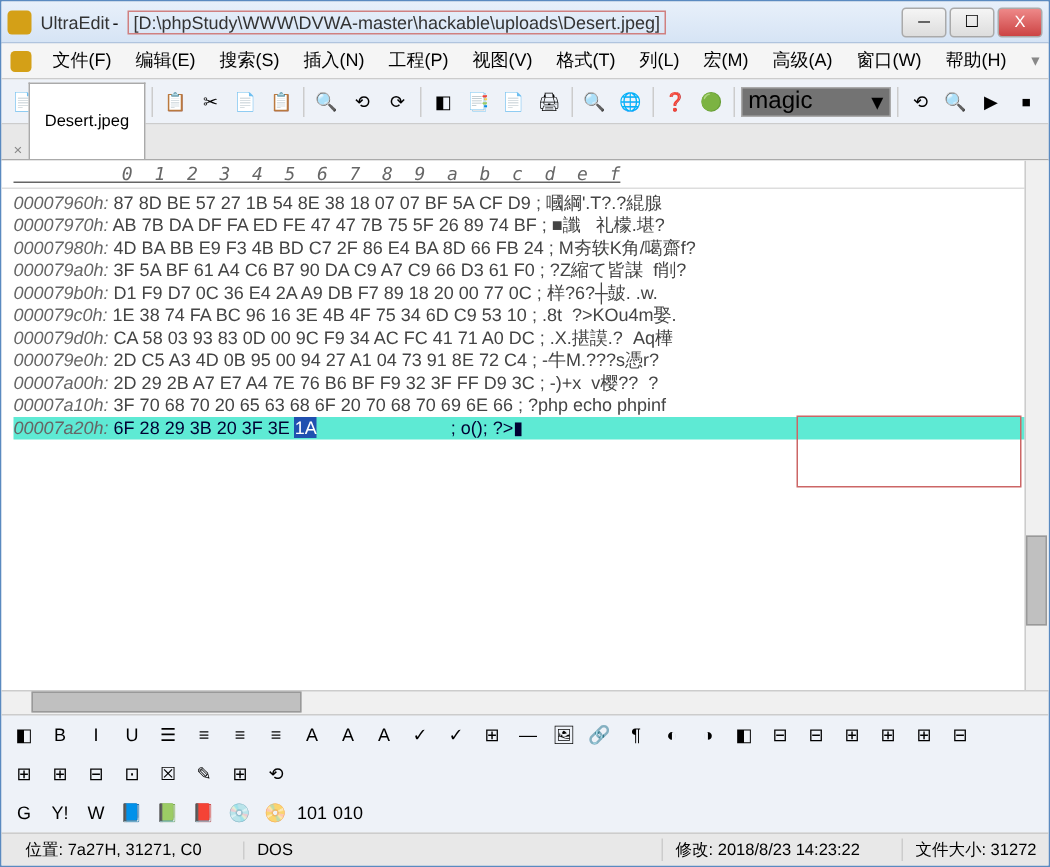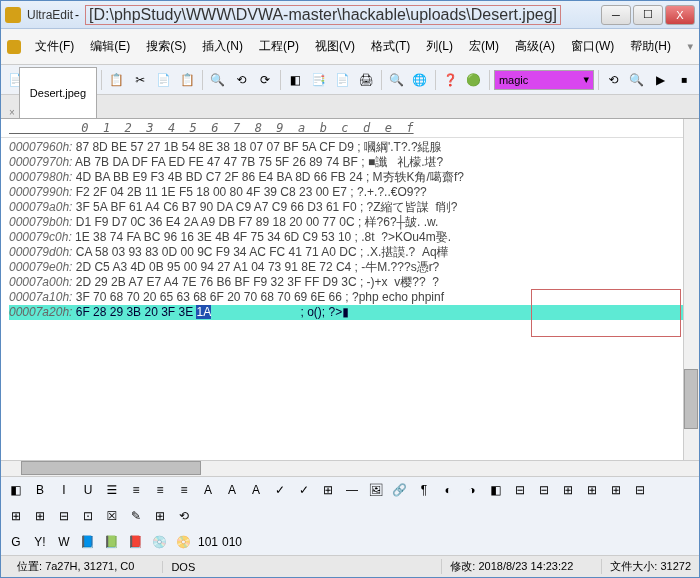--- a/index.html
+++ b/index.html
@@ -1,30 +1,30 @@
 <!DOCTYPE html>
 <html><head>
 <meta charset="utf-8">
 <style>
 * { margin: 0; padding: 0; box-sizing: border-box; font-family: "Microsoft YaHei", sans-serif; }
 body { width: 700px; height: 578px; background: #f0f0f0; overflow: hidden; }
 .window { width: 100%; height: 100%; border: 1px solid #5a8ac0; display: flex; flex-direction: column; }
 .titlebar { height: 28px; background: linear-gradient(#e8f0fa, #d6e4f5); display: flex; align-items: center; padding: 0 4px; border-bottom: 1px solid #b0c4de; }
 .titlebar-icon { width: 16px; height: 16px; background: #d4a017; border-radius: 3px; margin-right: 6px; }
 .titlebar-title { font-size: 12px; color: #333; flex-shrink: 0; }
-.titlebar-path { font-size: 16px; color: #333; border: 1px solid #d08080; padding: 0 3px; margin-left: 4px; }
+.titlebar-path { font-size: 12px; color: #333; border: 1px solid #d08080; padding: 0 3px; margin-left: 4px; }
 .titlebar-buttons { margin-left: auto; display: flex; }
 .tbtn { width: 30px; height: 20px; margin-left: 2px; display: flex; align-items: center; justify-content: center; font-size: 11px; background: linear-gradient(#f5f5f5,#ddd); border: 1px solid #aaa; border-radius: 3px; cursor: pointer; }
 .tbtn.close { background: linear-gradient(#e88,#c44); color: #fff; }
-.menubar { height: 36px; background: #f5f5f5; display: flex; align-items: center; padding: 0 6px; border-bottom: 1px solid #ccc; }
+.menubar { height: 24px; background: #f5f5f5; display: flex; align-items: center; padding: 0 6px; border-bottom: 1px solid #ccc; }
 .menuitem { font-size: 12px; padding: 2px 8px; cursor: pointer; }
 .toolbar { height: 30px; background: #eef2f8; display: flex; align-items: center; padding: 0 4px; gap: 2px; border-bottom: 1px solid #ccc; }
 .tool { width: 22px; height: 22px; display: flex; align-items: center; justify-content: center; font-size: 12px; border: 1px solid transparent; cursor: pointer; }
 .sep { width: 1px; height: 20px; background: #ccc; margin: 0 2px; }
-.combo { background: #d946ef; border: 1px solid #aaa; height: 20px; font-size: 11px; padding: 0 4px; min-width: 100px; display: flex; align-items: center; justify-content: space-between; }
+.combo { background: #737373; border: 1px solid #aaa; height: 20px; font-size: 16px; padding: 0 4px; min-width: 100px; display: flex; align-items: center; justify-content: space-between; }
 .tabbar { height: 24px; background: #e8e8e8; display: flex; align-items: flex-end; padding: 0 4px; border-bottom: 1px solid #aaa; }
 .tab { background: #fff; border: 1px solid #aaa; border-bottom: none; padding: 19px 10px; font-size: 11px; display: flex; align-items: center; gap: 4px; }
 .hex-area { flex: 1; background: #fff; overflow: hidden; display: flex; flex-direction: column; position: relative; }
 .hex-header { font-family: "Consolas", monospace; font-size: 12px; color: #666; font-style: italic; padding: 2px 8px; border-bottom: 1px solid #ddd; white-space: pre; text-decoration: underline; }
 .hex-rows { font-family: "Consolas", monospace; font-size: 12px; padding: 2px 8px; flex: 1; overflow: hidden; }
 .hex-row { white-space: pre; color: #444; line-height: 15px; }
 .hex-row.sel { background: #5eead4; color: #003; }
 .hex-row .offset { font-style: italic; color: #666; }
 .hex-row .selbyte { background: #2050b0; color: #fff; }
 .redbox { position: absolute; border: 1px solid #c66; right: 18px; top: 170px; width: 150px; height: 48px; pointer-events: none; }
@@ -114,21 +114,20 @@
       <span>Desert.jpeg</span>
     </div>
   </div>
 
   <div class="hex-area">
     <div class="hex-header">          0  1  2  3  4  5  6  7  8  9  a  b  c  d  e  f</div>
     <div class="hex-rows" id="hexrows">
         <div class="hex-row"><span class="offset">00007960h:</span> 87 8D BE 57 27 1B 54 8E 38 18 07 07 BF 5A CF D9 ; 嘓綱'.T?.?緄腺</div>
         <div class="hex-row"><span class="offset">00007970h:</span> AB 7B DA DF FA ED FE 47 47 7B 75 5F 26 89 74 BF ; ■讖   礼檬.堪?</div>
         <div class="hex-row"><span class="offset">00007980h:</span> 4D BA BB E9 F3 4B BD C7 2F 86 E4 BA 8D 66 FB 24 ; M夯轶K角/噶齋f?</div>
-        <div class="hex-row"><span class="offset">00007990h:</span> F2 2F 04 2B 11 1E F5 18 00 80 4F 39 C8 23 00 E7 ; ?.+.?..€O9??</div>
         <div class="hex-row"><span class="offset">000079a0h:</span> 3F 5A BF 61 A4 C6 B7 90 DA C9 A7 C9 66 D3 61 F0 ; ?Z縮て皆謀  f削?</div>
         <div class="hex-row"><span class="offset">000079b0h:</span> D1 F9 D7 0C 36 E4 2A A9 DB F7 89 18 20 00 77 0C ; 样?6?┼皷. .w.</div>
         <div class="hex-row"><span class="offset">000079c0h:</span> 1E 38 74 FA BC 96 16 3E 4B 4F 75 34 6D C9 53 10 ; .8t  ?&gt;KOu4m娶.</div>
         <div class="hex-row"><span class="offset">000079d0h:</span> CA 58 03 93 83 0D 00 9C F9 34 AC FC 41 71 A0 DC ; .X.揕謨.?  Aq樺</div>
         <div class="hex-row"><span class="offset">000079e0h:</span> 2D C5 A3 4D 0B 95 00 94 27 A1 04 73 91 8E 72 C4 ; -牛M.???s憑r?</div>
         <div class="hex-row"><span class="offset">00007a00h:</span> 2D 29 2B A7 E7 A4 7E 76 B6 BF F9 32 3F FF D9 3C ; -)+x  v樱??  ?</div>
         <div class="hex-row"><span class="offset">00007a10h:</span> 3F 70 68 70 20 65 63 68 6F 20 70 68 70 69 6E 66 ; ?php echo phpinf</div>
         <div class="hex-row sel"><span class="offset">00007a20h:</span> 6F 28 29 3B 20 3F 3E <span class="selbyte">1A</span>                           ; o(); ?&gt;▮</div>
       </div>
     <div class="redbox"></div>

